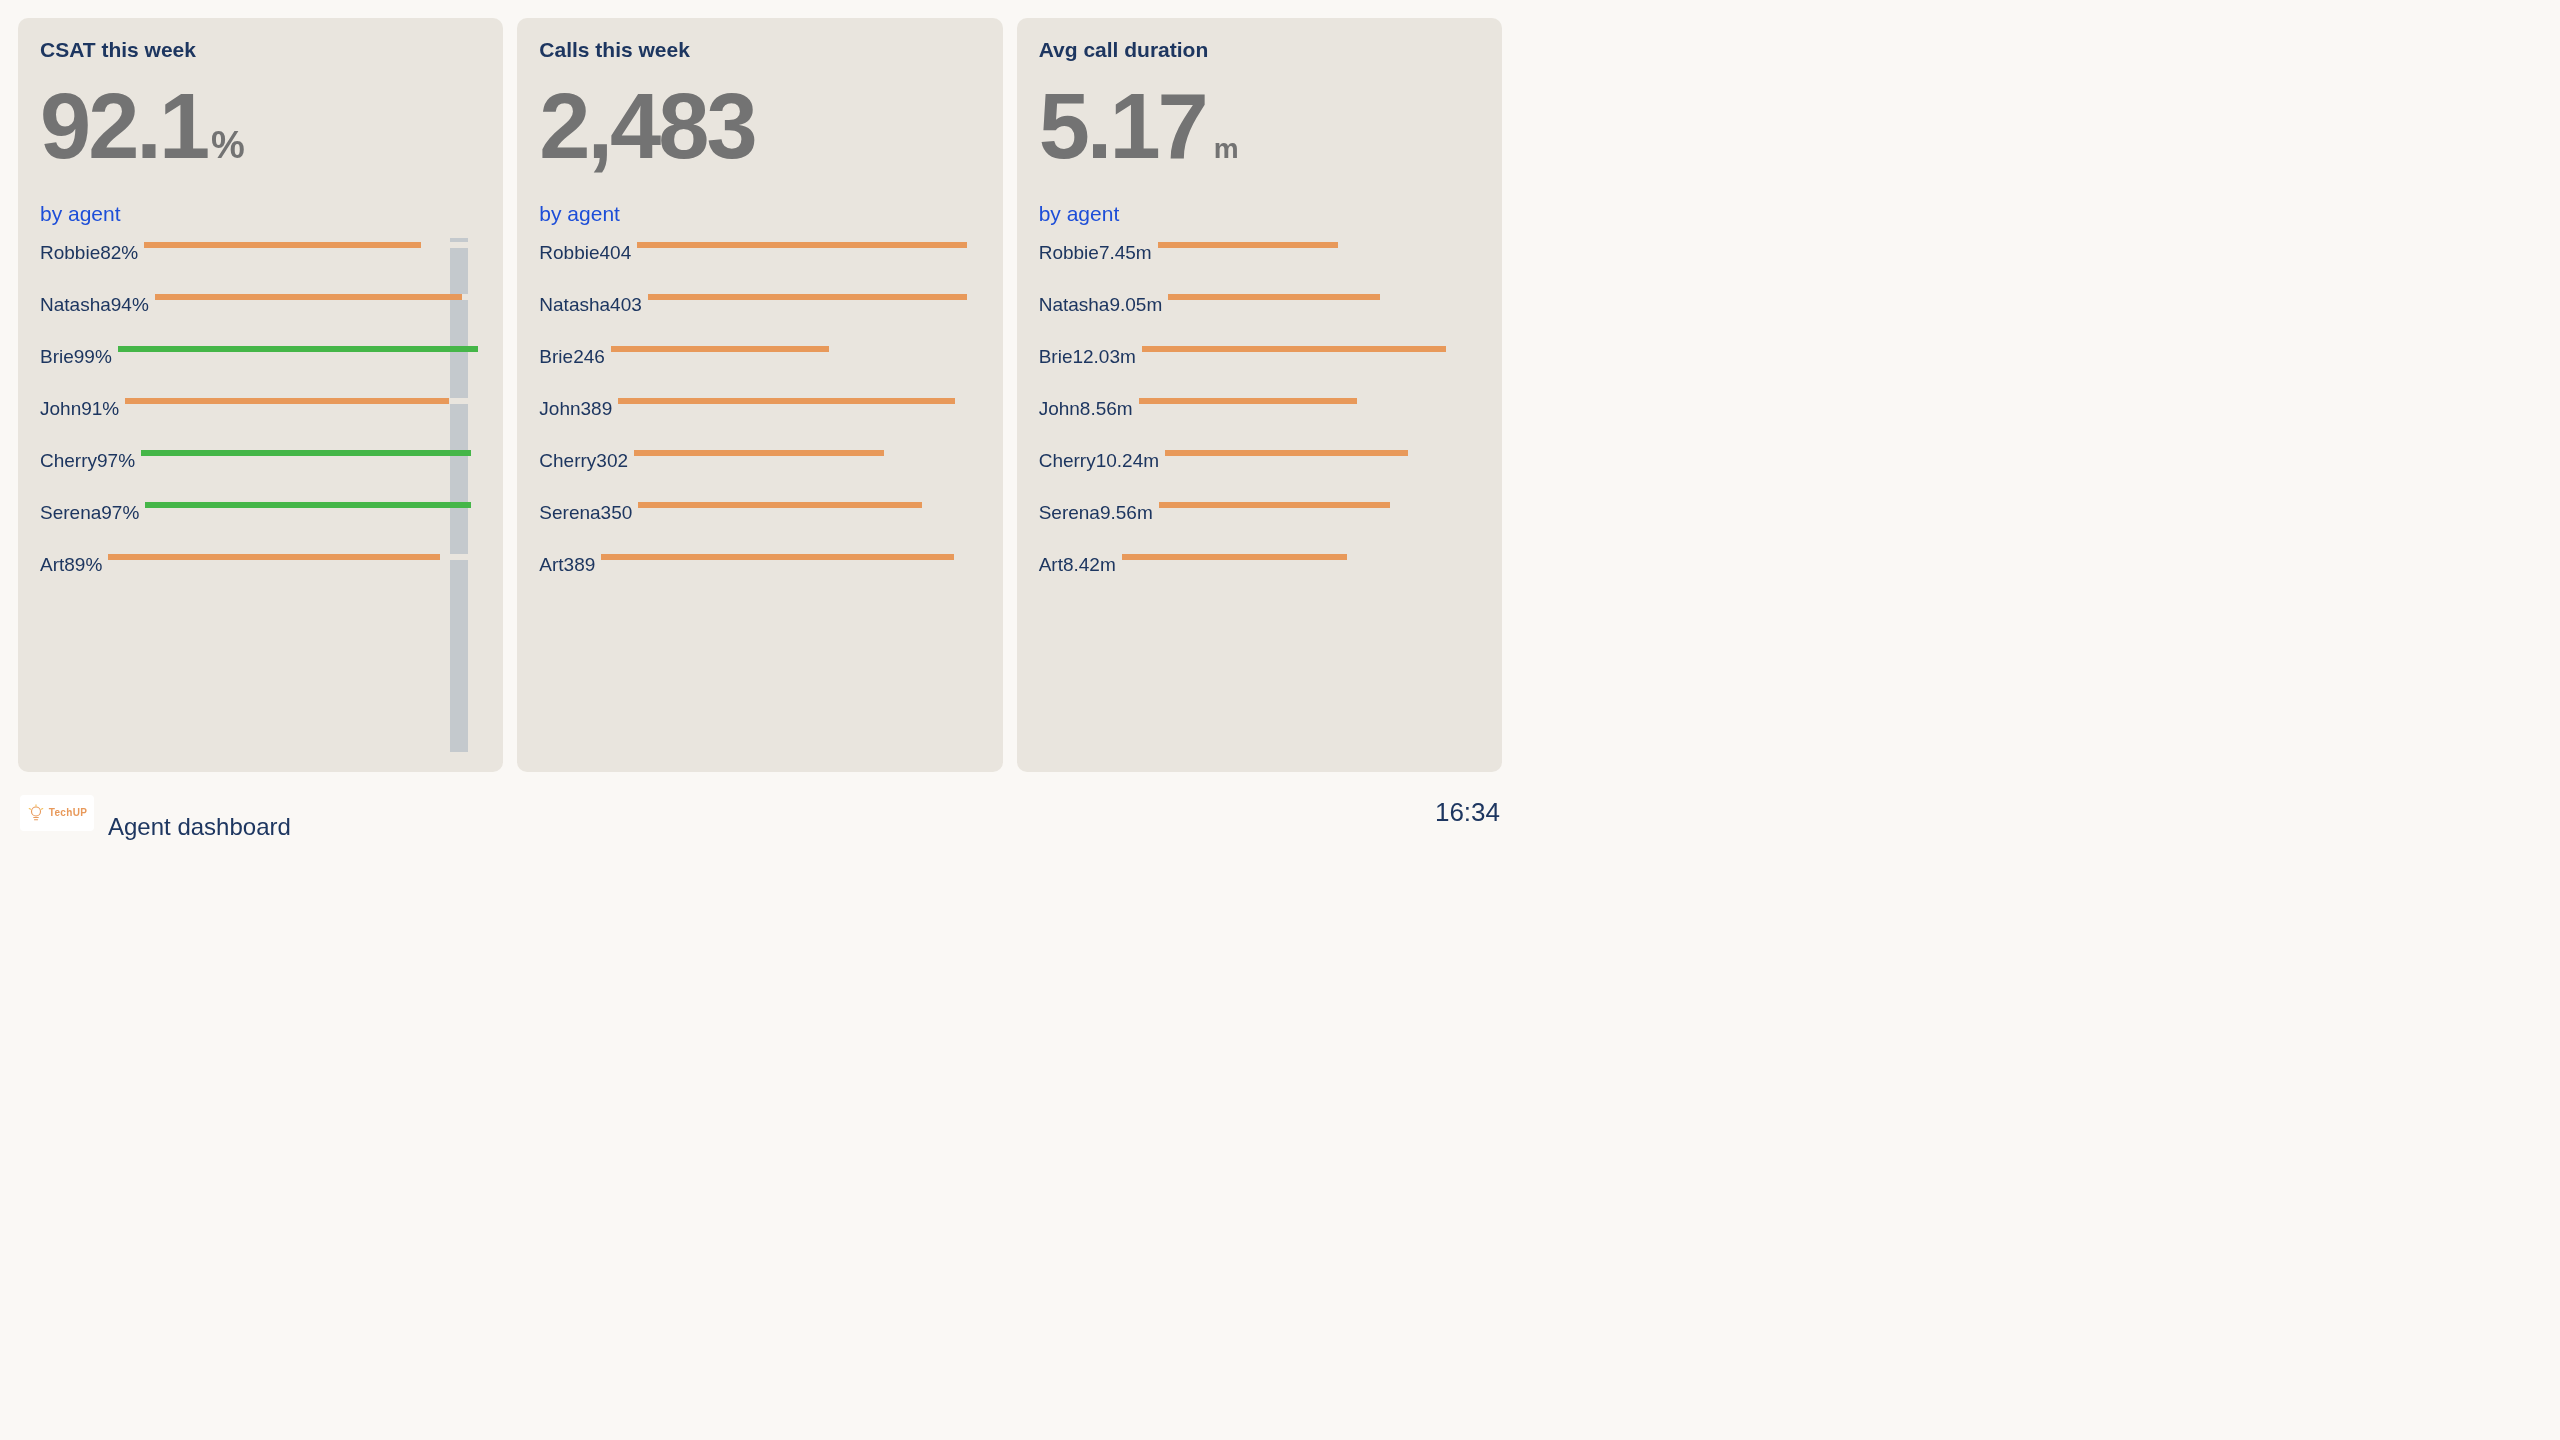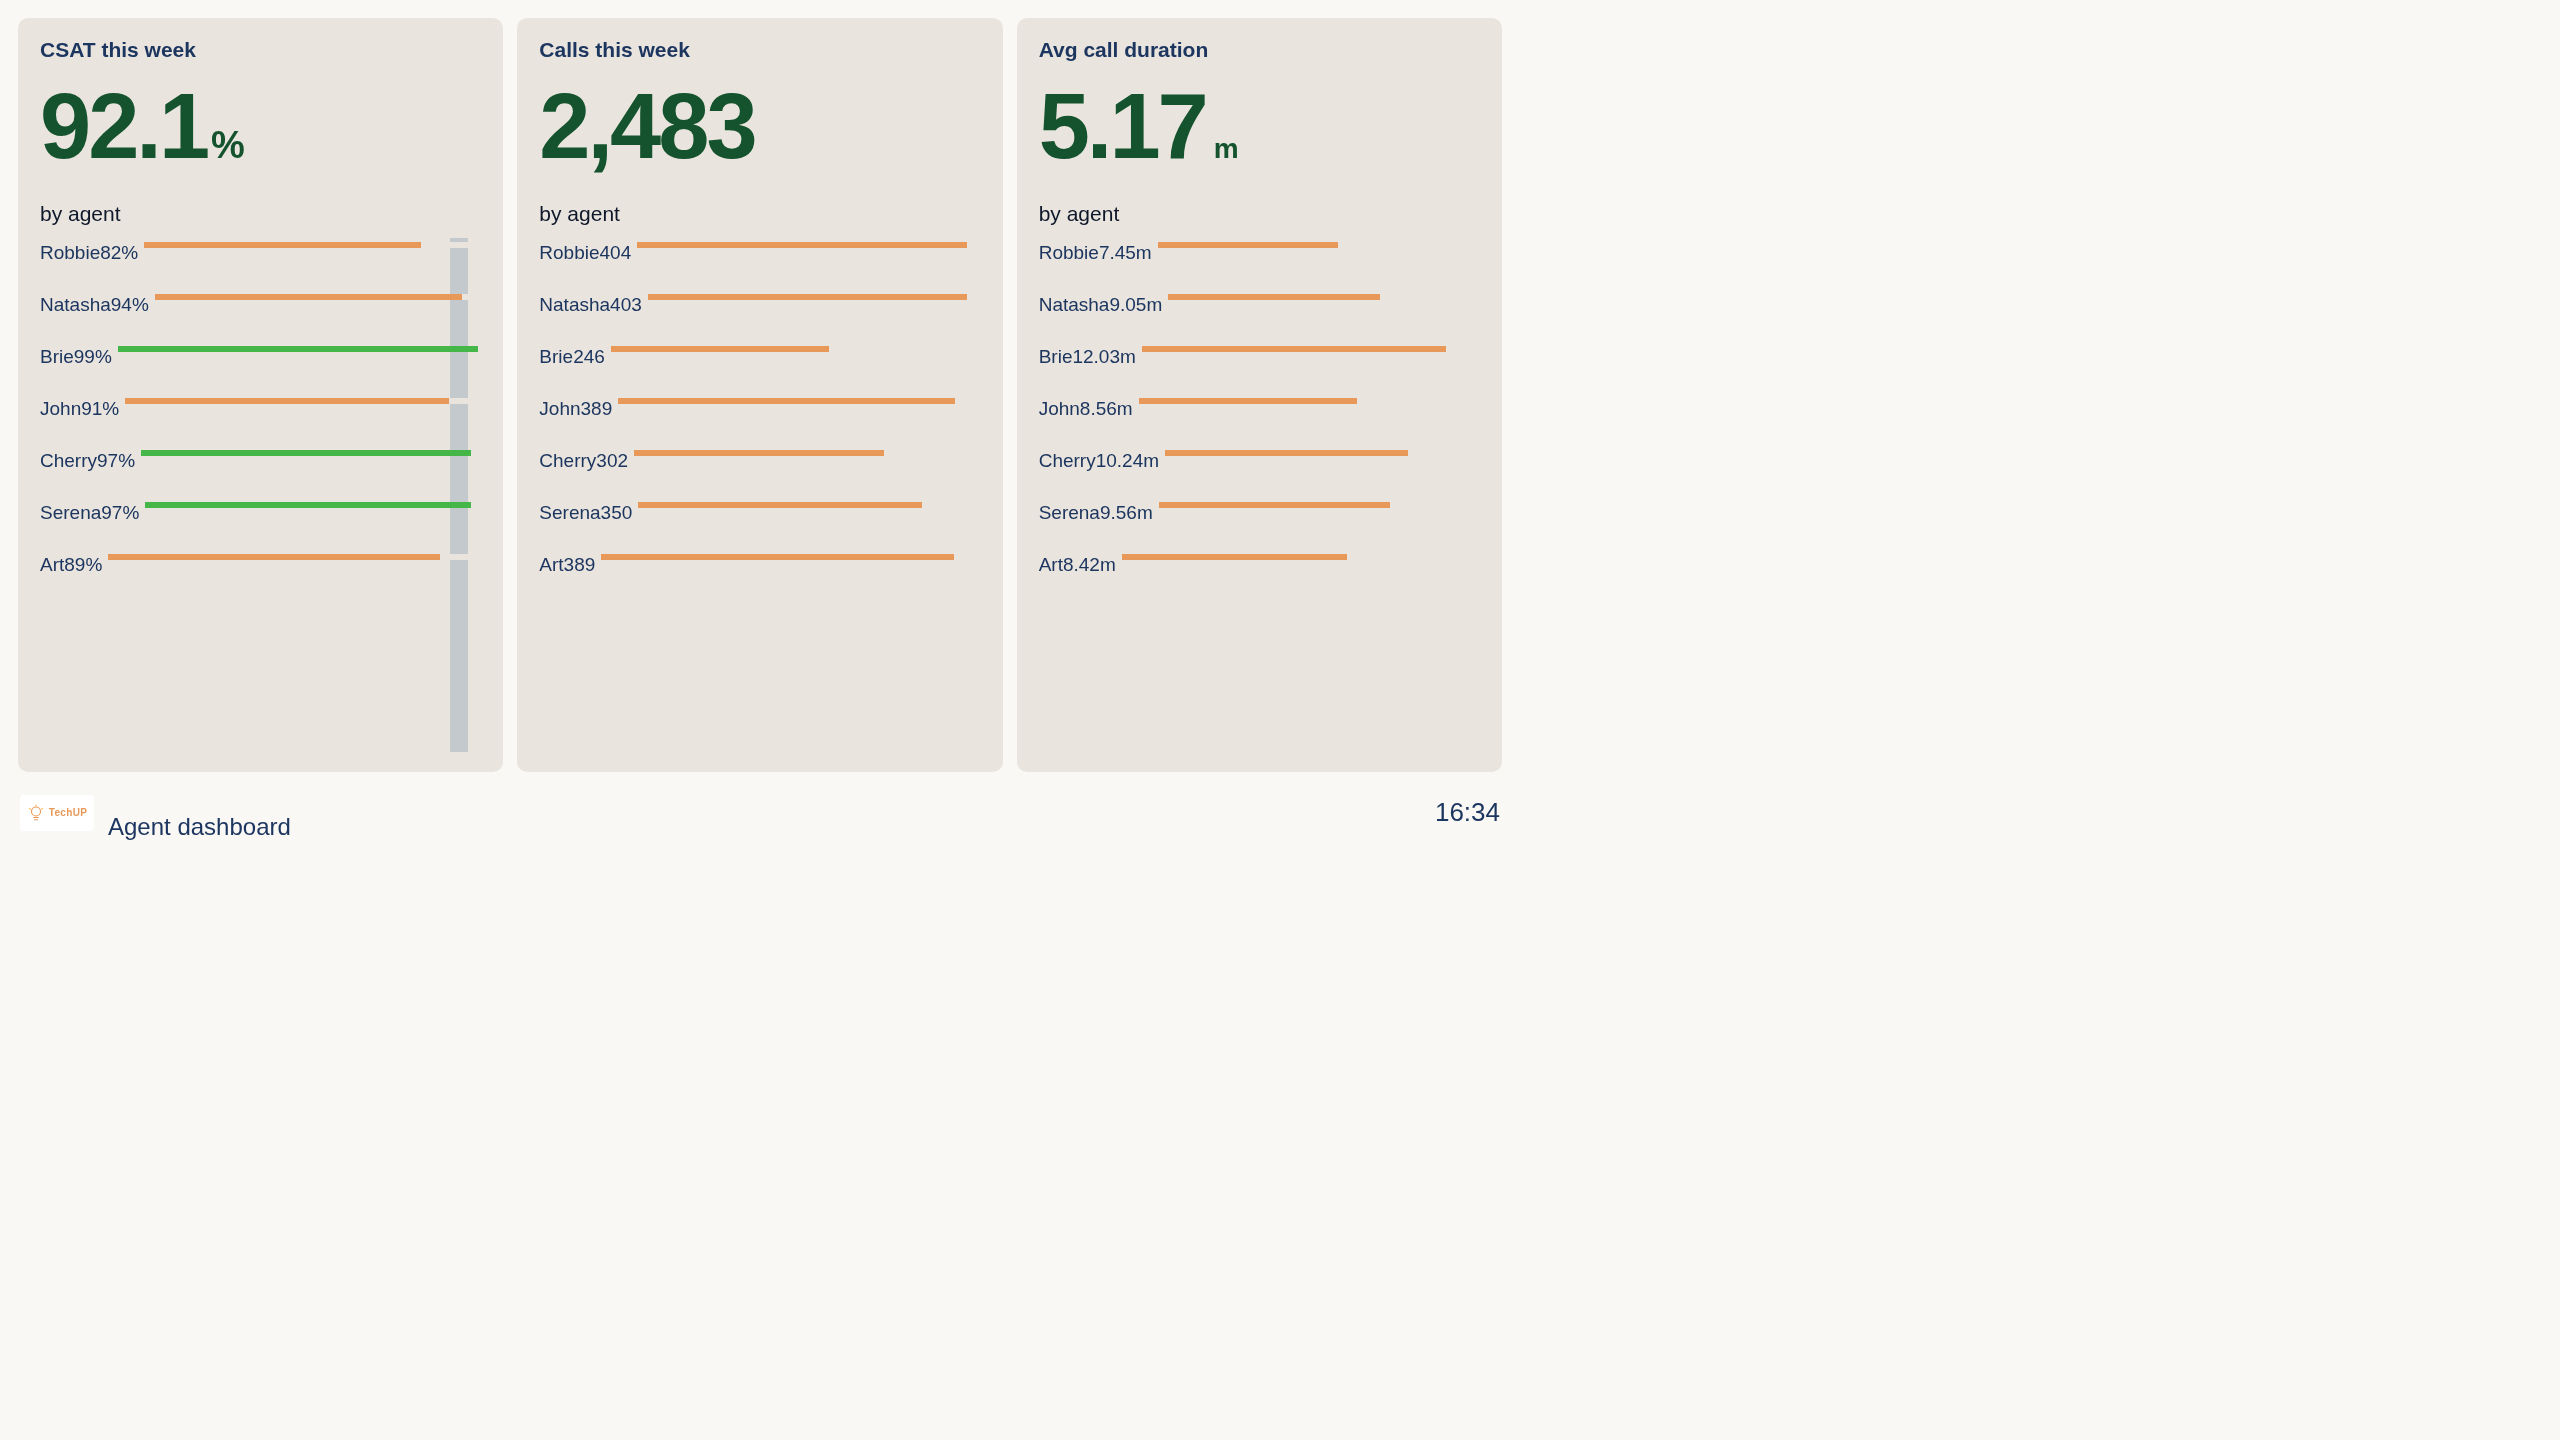--- a/index.html
+++ b/index.html
@@ -27,41 +27,41 @@
       flex-direction: column;
       position: relative;
     }
     .card-title {
       color: #1d3660;
       font-weight: 700;
       font-size: 21px;
       margin-bottom: 18px;
     }
     .big-number {
-      color: #14532d;
+      color: #737373;
       font-weight: 700;
       font-size: 92px;
       line-height: 1;
       letter-spacing: -3px;
       margin-bottom: 30px;
       display: flex;
       align-items: baseline;
     }
     .big-suffix {
       font-size: 38px;
       font-weight: 700;
       margin-left: 4px;
       letter-spacing: 0;
     }
     .big-suffix.small {
       font-size: 28px;
       margin-left: 8px;
     }
     .subheading {
-      color: #0f172a;
+      color: #1d4ed8;
       font-size: 21px;
       font-weight: 400;
       margin-bottom: 16px;
     }
     .rows {
       display: flex;
       flex-direction: column;
       gap: 30px;
       position: relative;
       flex: 1;

